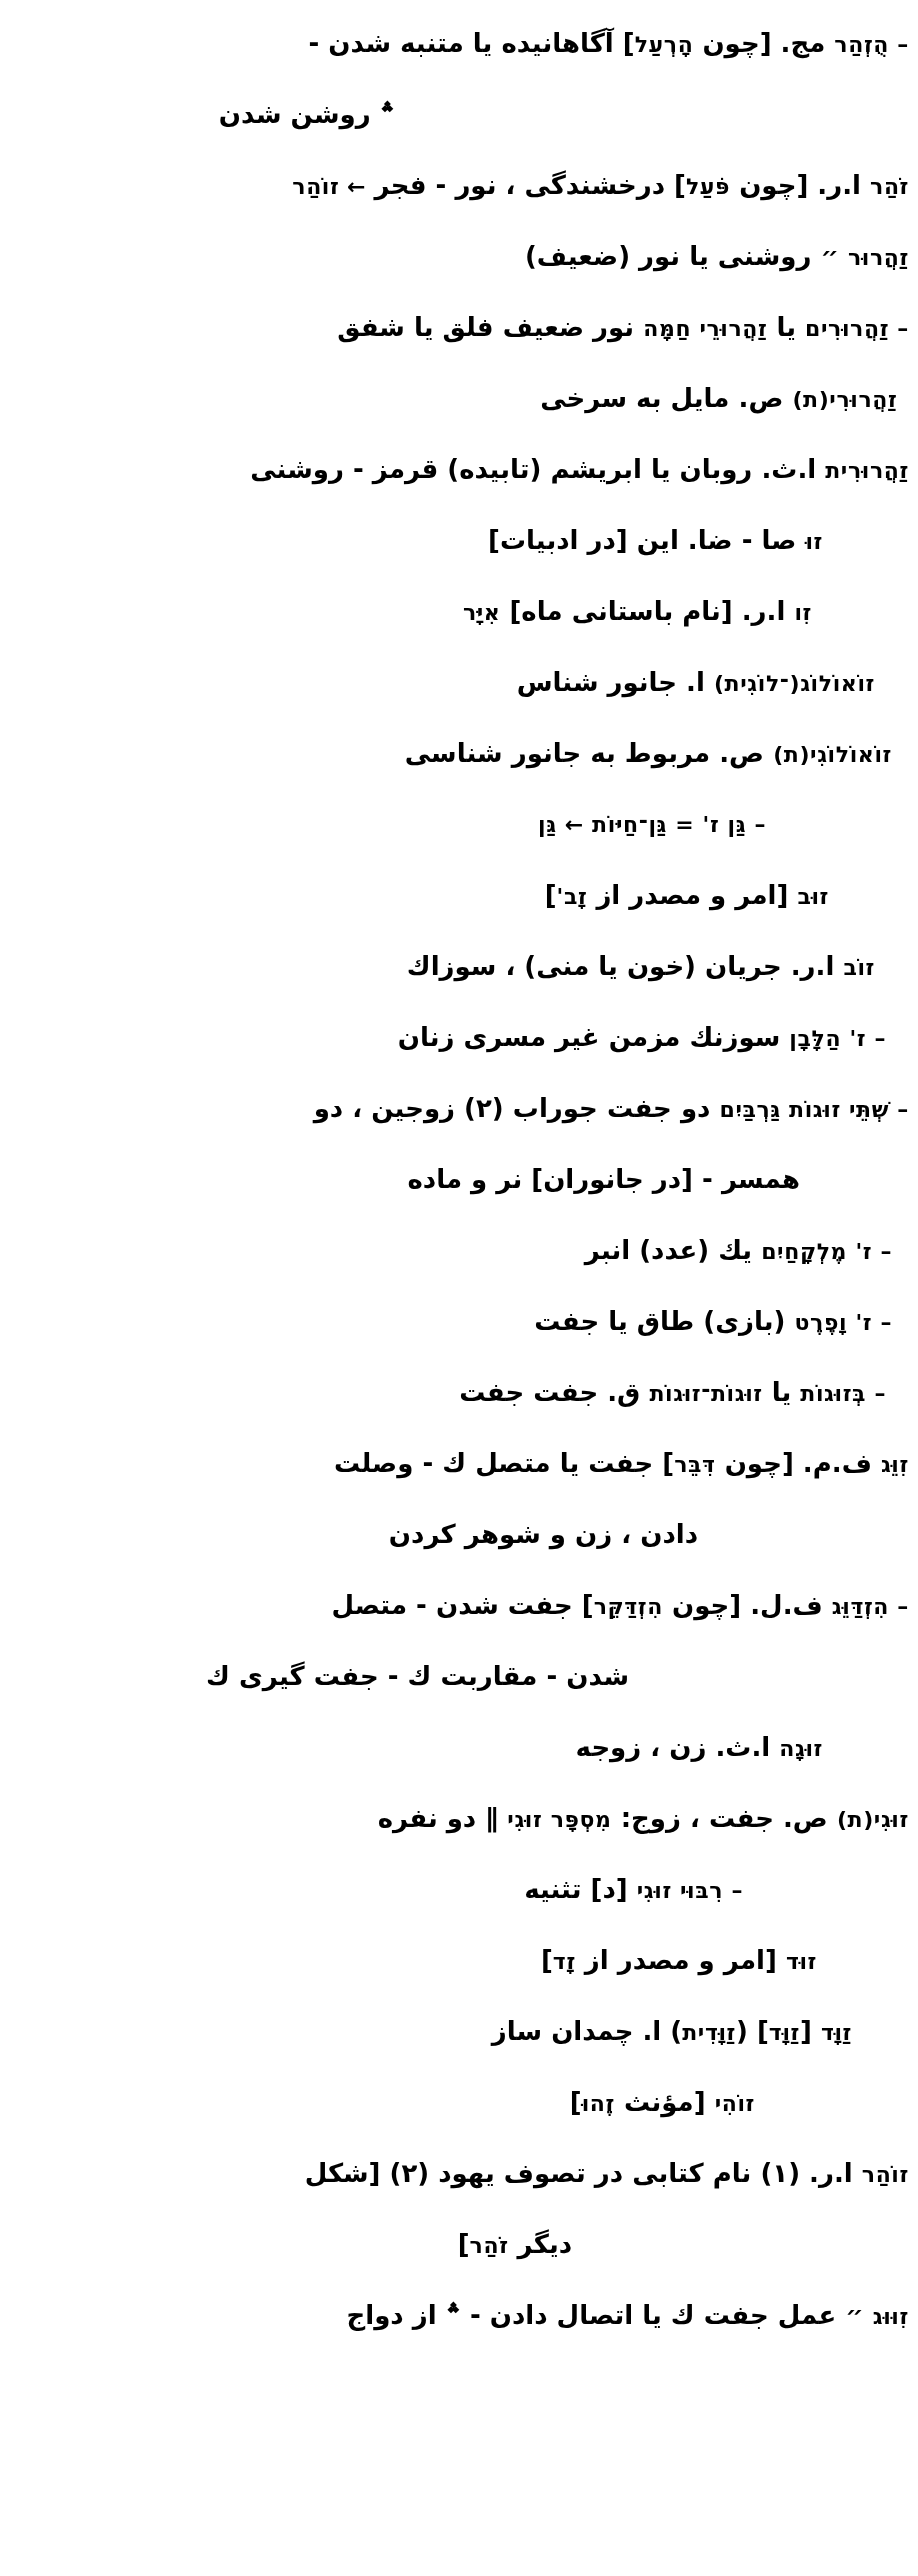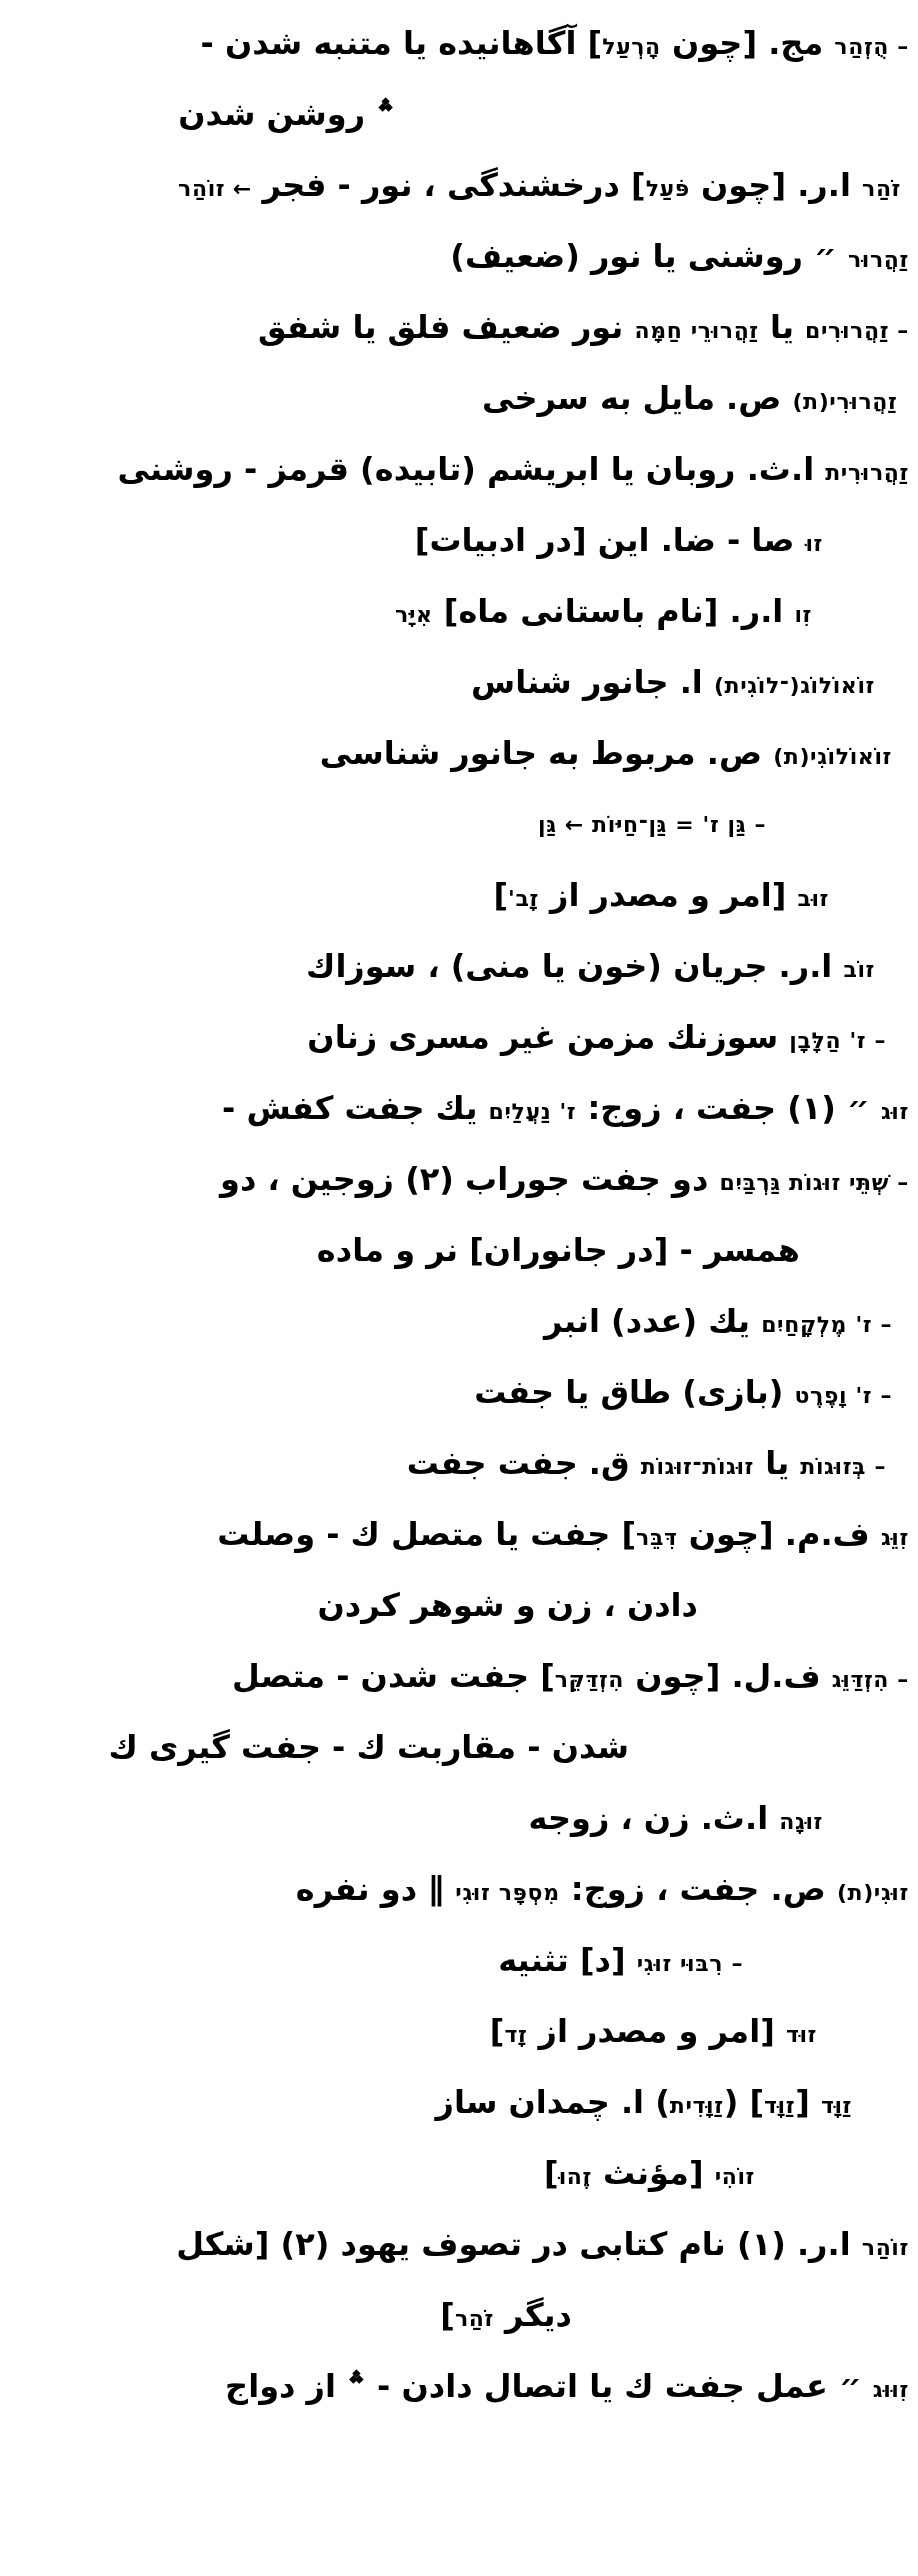--- a/index.html
+++ b/index.html
@@ -29,44 +29,43 @@
     padding-left: 4.6px;
     overflow: visible;
   }
   .he {
     font-weight: 700;
     font-size: 22px;
     letter-spacing: 0.6px;
   }
   .fa {
     font-weight: 600;
-    font-size: 32px;
+    font-size: 26px;
   }
 </style>
 </head>
 <body>
 
 <div class="page">
   <div class="column">
       <div class="line" style="padding-right: 9.1px;"><span class="he">– הֻזְהַר</span><span class="fa"> مج. [چون </span><span class="he">הָרְעַל</span><span class="fa">] آگاهانیده یا متنبه شدن -</span></div>
       <div class="line" style="padding-right: 523px;"><span class="fa">؞ روشن شدن</span></div>
-      <div class="line" style="padding-right: 17px;"><span class="he">זֹהַר</span><span class="fa"> ا.ر. [چون </span><span class="he">פֹּעַל</span><span class="fa">] درخشندگی ، نور - فجر </span><span class="he">← זוֹהַר</span></div>
+      <div class="line" style="padding-right: 9px;"><span class="he">זֹהַר</span><span class="fa"> ا.ر. [چون </span><span class="he">פֹּעַל</span><span class="fa">] درخشندگی ، نور - فجر </span><span class="he">← זוֹהַר</span></div>
       <div class="line" style="padding-right: 9.1px; padding-left: 48px;"><span class="he">זַהֲרוּר</span><span class="fa"> ״ روشنی یا نور (ضعیف)</span></div>
       <div class="line" style="padding-right: 9.1px;"><span class="he">– זַהֲרוּרִים</span><span class="fa"> یا </span><span class="he">זַהֲרוּרֵי חַמָּה</span><span class="fa"> نور ضعیف فلق یا شفق</span></div>
       <div class="line" style="padding-right: 20.6px;"><span class="he">זַהֲרוּרִי(ת)</span><span class="fa"> ص. مایل به سرخی</span></div>
       <div class="line" style="padding-right: 9.1px;"><span class="he">זַהֲרוּרִית</span><span class="fa"> ا.ث. روبان یا ابریشم (تابیده) قرمز - روشنی</span></div>
       <div class="line" style="padding-right: 95px;"><span class="he">זוּ</span><span class="fa"> صا - ضا. این [در ادبیات]</span></div>
       <div class="line" style="padding-right: 106px;"><span class="he">זִו</span><span class="fa"> ا.ر. [نام باستانی ماه] </span><span class="he">אִיָּר</span></div>
       <div class="line" style="padding-right: 43px;"><span class="he">זוֹאוֹלוֹג(־לוֹגִית)</span><span class="fa"> ا. جانور شناس</span></div>
       <div class="line" style="padding-right: 26px;"><span class="he">זוֹאוֹלוֹגִי(ת)</span><span class="fa"> ص. مربوط به جانور شناسی</span></div>
       <div class="line" style="padding-right: 152px;"><span class="he">– גַּן ז' = גַּן־חַיּוֹת ← גַּן</span></div>
       <div class="line" style="padding-right: 89px;"><span class="he">זוּב</span><span class="fa"> [امر و مصدر از </span><span class="he">זָב'</span><span class="fa">]</span></div>
       <div class="line" style="padding-right: 43px;"><span class="he">זוֹב</span><span class="fa"> ا.ر. جریان (خون یا منی) ، سوزاك</span></div>
       <div class="line" style="padding-right: 32px;"><span class="he">– ז' הַלָּבָן</span><span class="fa"> سوزنك مزمن غیر مسری زنان</span></div>
-      <div class="line" style="padding-right: 9.1px;"><span class="he">זוּג</span><span class="fa"> ״ (۱) جفت ، زوج: </span><span class="he">ז' נַעֲלַיִם</span><span class="fa"> یك جفت كفش -</span></div>
       <div class="line" style="padding-right: 9.1px;"><span class="he">– שְׁתֵּי זוּגוֹת גַּרְבַּיִם</span><span class="fa"> دو جفت جوراب (۲) زوجین ، دو</span></div>
       <div class="line" style="padding-right: 118px;"><span class="fa">همسر - [در جانوران] نر و ماده</span></div>
       <div class="line" style="padding-right: 26px;"><span class="he">– ז' מֶלְקָחַיִם</span><span class="fa"> یك (عدد) انبر</span></div>
       <div class="line" style="padding-right: 26px;"><span class="he">– ז' וָפֶרֶט</span><span class="fa"> (بازی) طاق یا جفت</span></div>
       <div class="line" style="padding-right: 32px;"><span class="he">– בְּזוּגוֹת</span><span class="fa"> یا </span><span class="he">זוּגוֹת־זוּגוֹת</span><span class="fa"> ق. جفت جفت</span></div>
       <div class="line" style="padding-right: 9.1px;"><span class="he">זִוֵּג</span><span class="fa"> ف.م. [چون </span><span class="he">דִּבֵּר</span><span class="fa">] جفت یا متصل ك - وصلت</span></div>
       <div class="line" style="padding-right: 220px;"><span class="fa">دادن ، زن و شوهر كردن</span></div>
       <div class="line" style="padding-right: 9.1px;"><span class="he">– הִזְדַּוֵּג</span><span class="fa"> ف.ل. [چون </span><span class="he">הִזְדַּקֵּר</span><span class="fa">] جفت شدن - متصل</span></div>
       <div class="line" style="padding-right: 289px;"><span class="fa">شدن - مقاربت ك - جفت گیری ك</span></div>
       <div class="line" style="padding-right: 95px;"><span class="he">זוּגָה</span><span class="fa"> ا.ث. زن ، زوجه</span></div>

